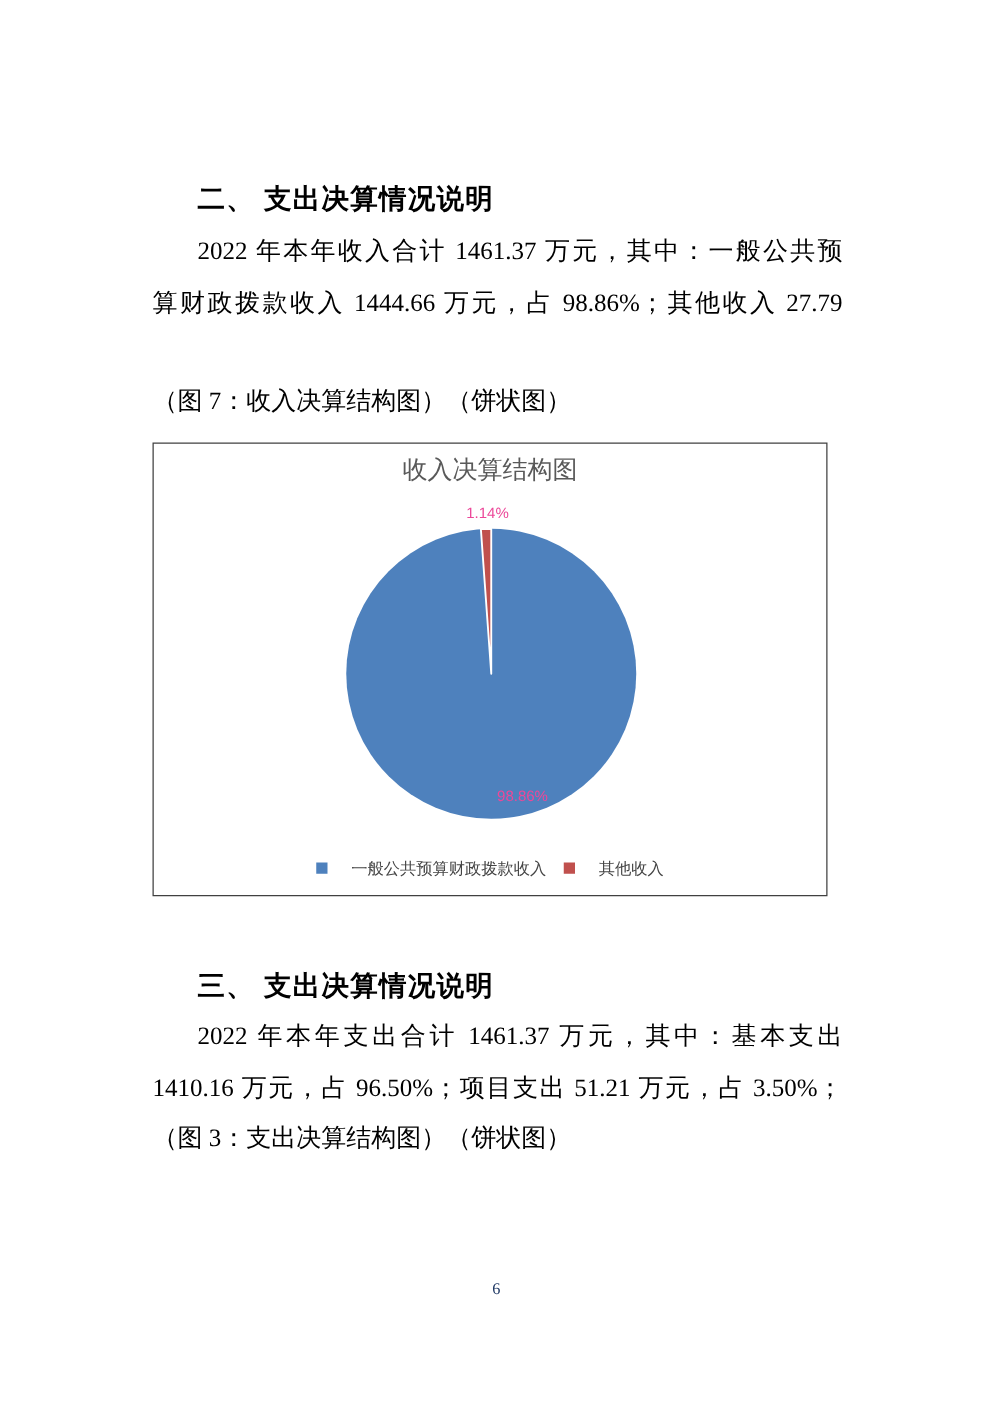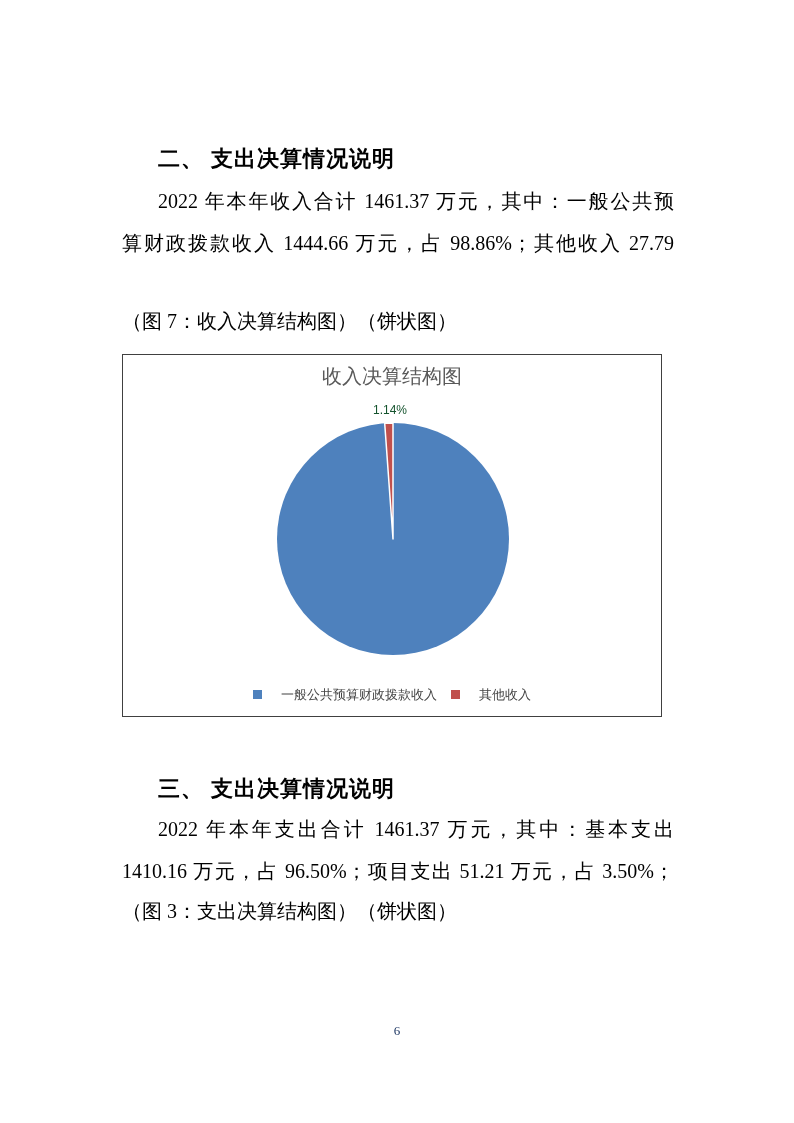--- a/index.html
+++ b/index.html
@@ -81,21 +81,21 @@
     font-family: "Liberation Serif", "DejaVu Serif", serif;
   }
   .pie-svg { position: absolute; left: 0; top: 0; }
   .data-label {
     position: absolute;
     left: 0; right: 0;
     text-align: center;
     font-family: "Liberation Sans", "DejaVu Sans", sans-serif;
     font-size: 12px;
     line-height: 14px;
-    color: #14532d;
+    color: #ec4899;
   }
   #label-other { top: 48px; transform: translateX(-2px); }
   #label-general { top: 275px; transform: translateX(26px); }
   .legend {
     position: absolute;
     top: 332px;
     left: 0; right: 0;
     display: flex;
     justify-content: center;
     align-items: center;
@@ -135,20 +135,21 @@
   <div class="chart-box">
     <div class="chart-title">收入决算结构图</div>
 
     <div id="label-other" class="data-label">1.14%</div>
 
     <svg class="pie-svg" width="538" height="361" viewBox="0 0 538 361">
       <circle cx="270" cy="184" r="116" fill="#4E81BD"></circle>
       <path d="M 270 184 L 261.7 68.3 A 116 116 0 0 1 270 68 Z" stroke="#ffffff" stroke-width="1.5" stroke-linejoin="round" fill="#C0504D"></path>
     </svg>
 
+    <div id="label-general" class="data-label">98.86%</div>
 
     <div class="legend">
       <span class="legend-item">
         <span class="legend-swatch" style="background: rgb(78, 129, 189);"></span>
         <span>一般公共预算财政拨款收入</span>
       </span>
       <span class="legend-item">
         <span class="legend-swatch" style="background: rgb(192, 80, 77);"></span>
         <span>其他收入</span>
       </span>

